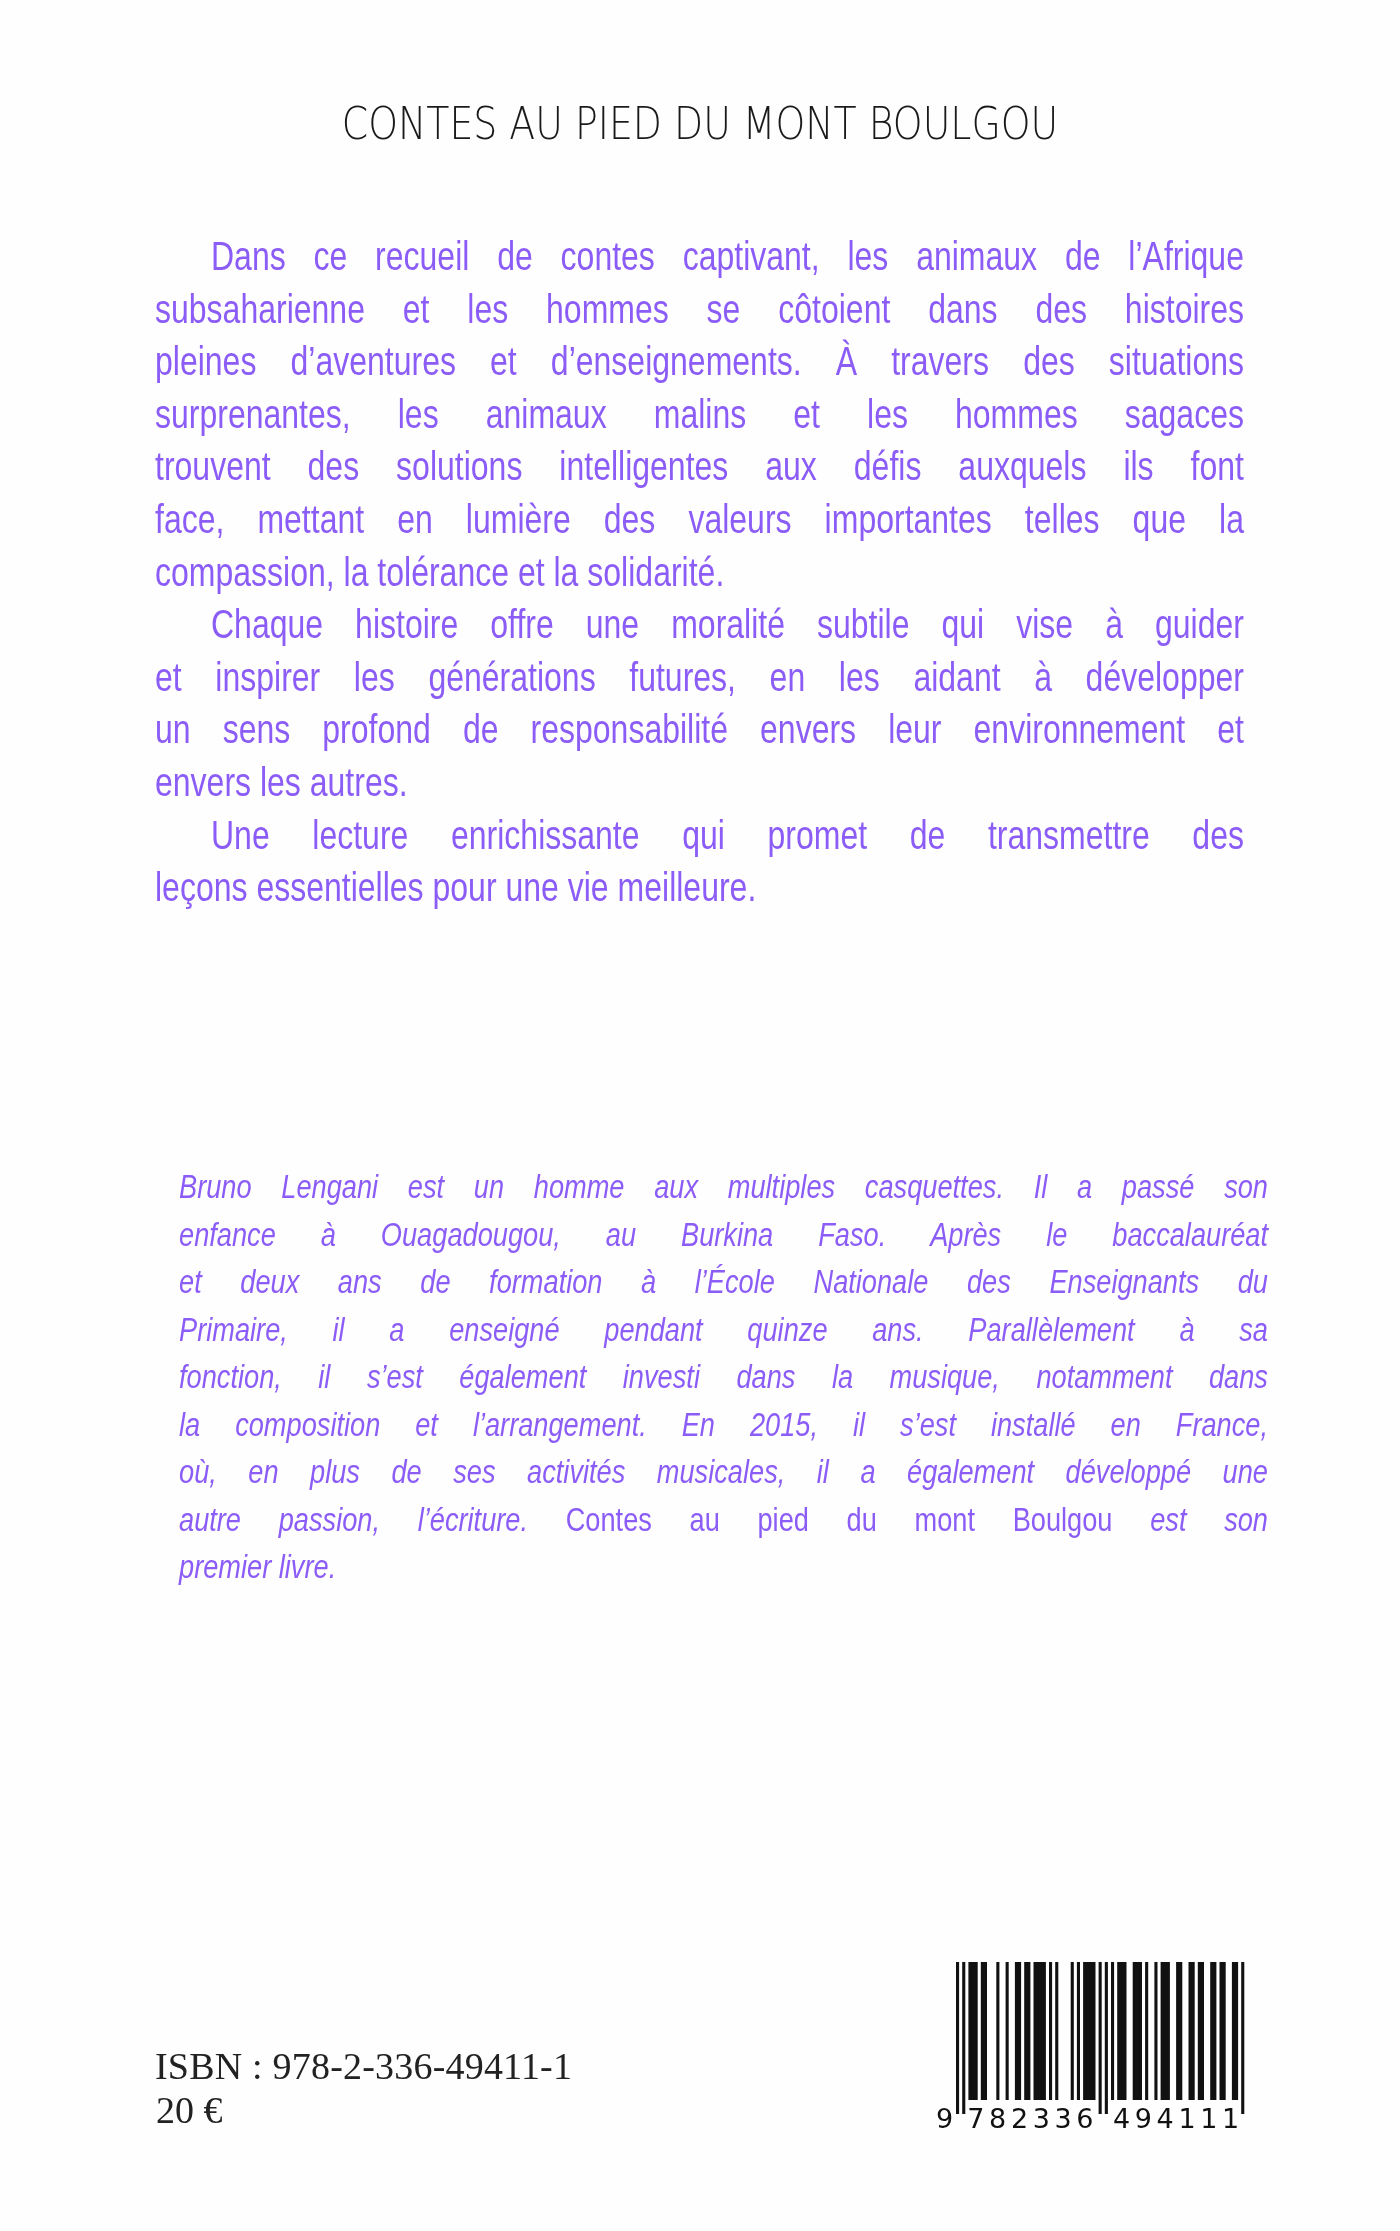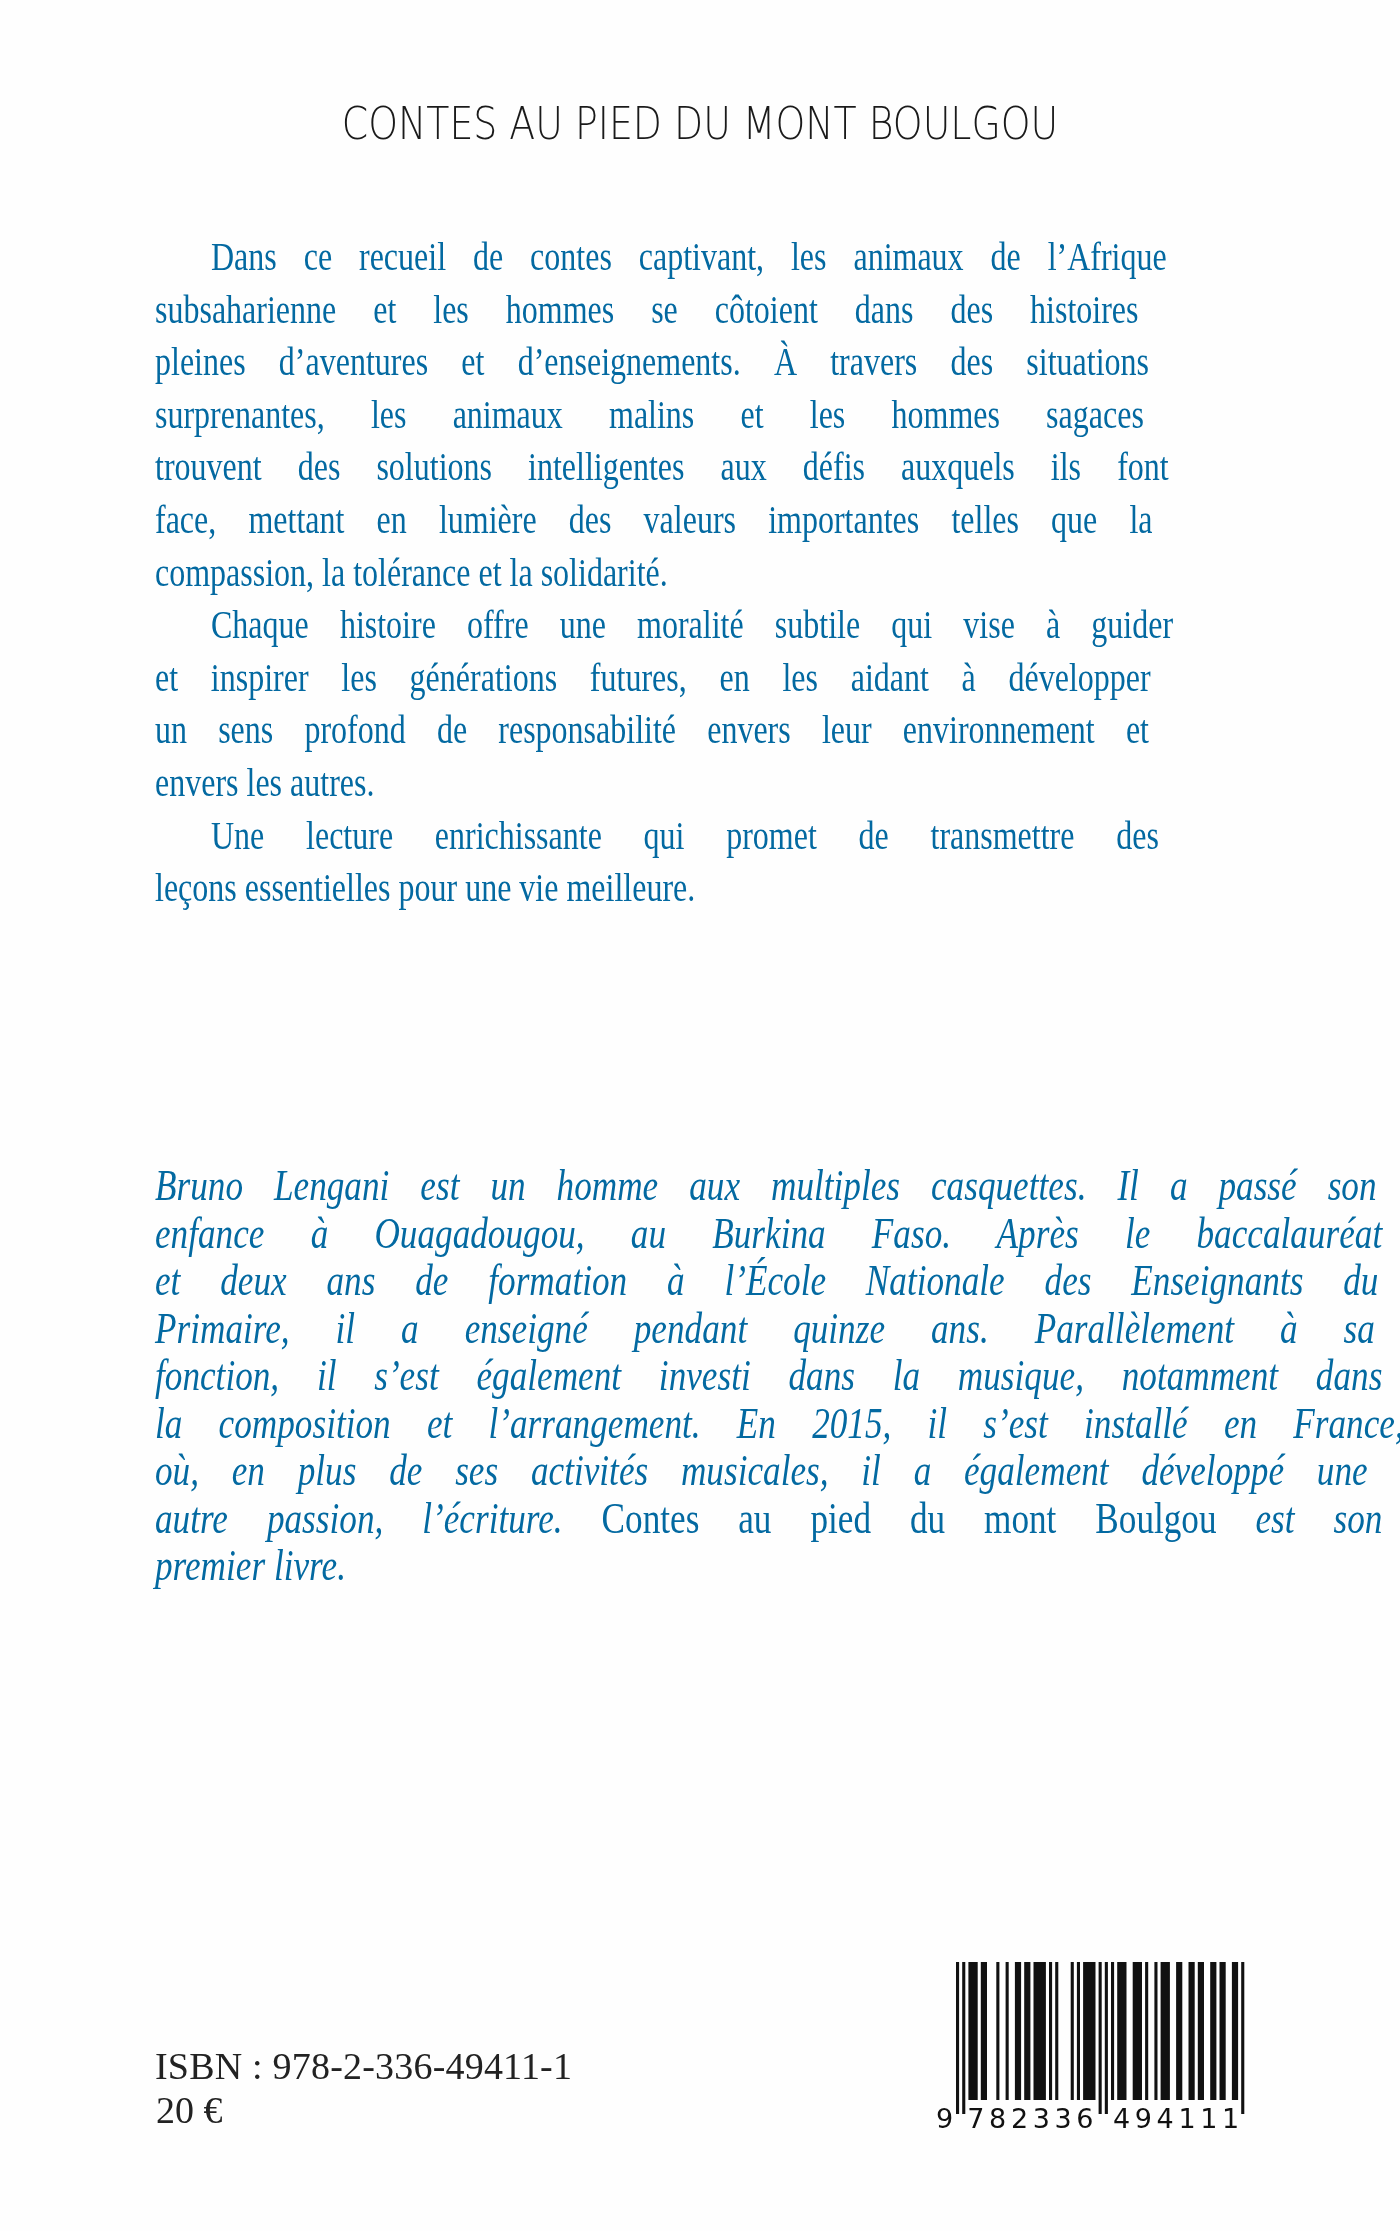--- a/index.html
+++ b/index.html
@@ -28,31 +28,31 @@
 
     .block {
       position: absolute;
       left: 155px;
       width: 1089px;
     }
     .line {
       position: absolute;
       left: 0; right: 13px;
       white-space: nowrap;
-      font-family: Liberation Serif, serif;
-      color: #0369a1;
+      font-family: Liberation Sans, sans-serif;
+      color: #8b5cf6;
     }
     .line .inner {
       display: inline-block;
       transform-origin: 0 0;
       white-space: nowrap;
     }
 
     .body-line { font-size: 40px; height: 53px; line-height: 53px; }
-    .bio-line  { font-size: 44px; height: 48px; line-height: 48px; font-style: italic; }
+    .bio-line  { font-size: 34px; height: 48px; line-height: 48px; font-style: italic; margin-left: 24px; }
     .bio-line .upright { font-style: normal; }
 
     .isbn {
       position: absolute;
       left: 155px; top: 2044px;
       font-family: "Liberation Serif", serif;
       font-size: 38px;
       color: #222;
       letter-spacing: 0.2px;
     }

